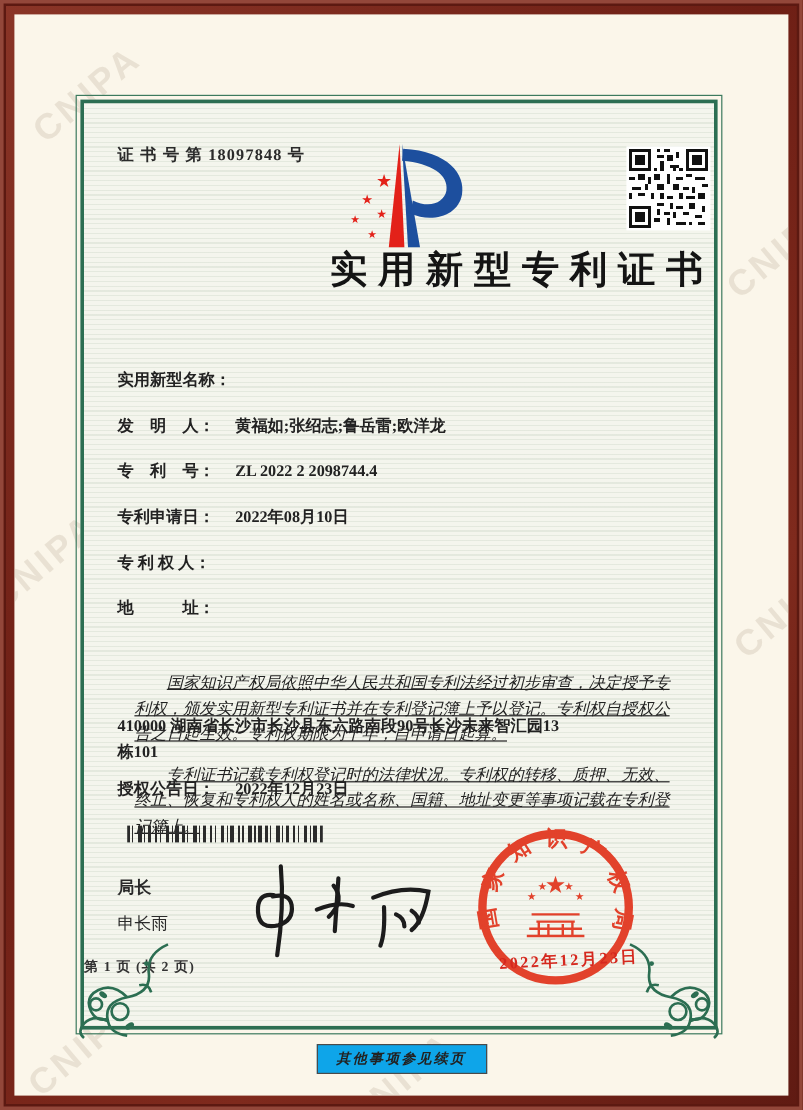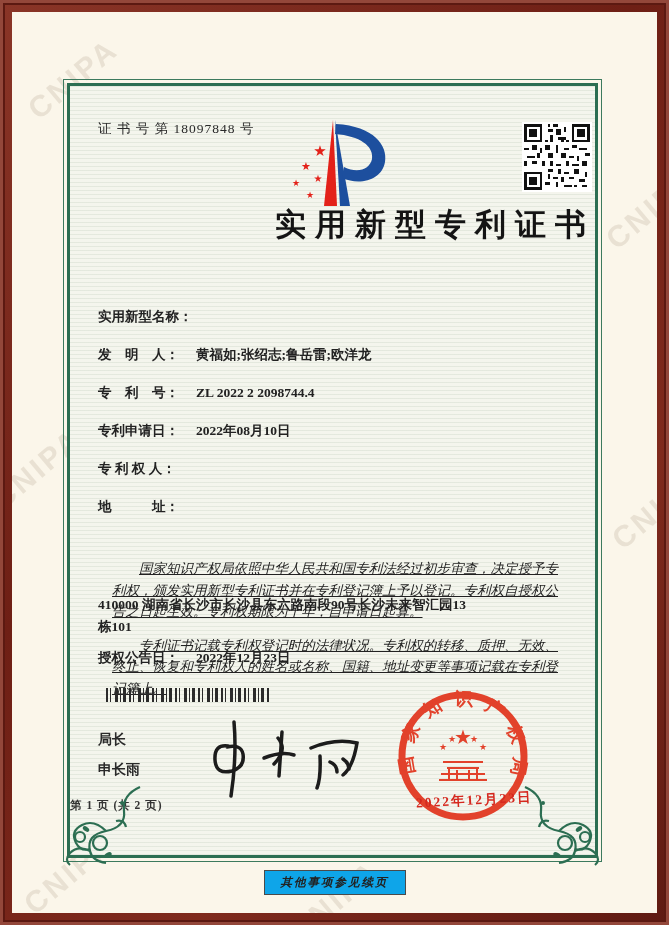--- a/index.html
+++ b/index.html
@@ -36,21 +36,21 @@
     position:absolute;left:55px;top:71px;width:531px;height:775px;
     border:3px solid #2c6e52;outline:1px solid #3c7a5e;outline-offset:3px;
     background:
       repeating-linear-gradient(0deg,
         rgba(120,150,120,0.13) 0px, rgba(120,150,120,0.13) 1px,
         transparent 1px, transparent 4px),
       #f4f5ed;
     box-sizing:border-box;
   }
   .certno{
-    position:absolute;left:28px;top:34px;font-size:13.5px;font-weight:400;
+    position:absolute;left:28px;top:34px;font-size:13.5px;font-weight:700;
     letter-spacing:1px;color:#2a2a2a;
   }
   .qr{position:absolute;left:452px;top:36px;width:70px;height:70px;background:#fff;padding:2px;box-sizing:border-box;}
   .logo{position:absolute;left:212px;top:28px;width:115px;height:96px;}
   .title{
     position:absolute;left:0;top:118px;width:100%;text-align:right;
     font-size:31px;font-weight:bold;letter-spacing:9px;color:#141414;margin:0;
   }
   
   .fields{position:absolute;left:28px;top:220px;width:486px;font-size:13.5px;color:#222;}
@@ -70,21 +70,21 @@
   .barcode{
     position:absolute;left:36px;top:602px;width:163px;height:14px;
     background:repeating-linear-gradient(90deg,
       #2b2b2b 0 2px, transparent 2px 4px,
       #2b2b2b 4px 5px, transparent 5px 9px,
       #2b2b2b 9px 12px, transparent 12px 14px,
       #2b2b2b 14px 15px, transparent 15px 17px,
       #2b2b2b 17px 20px, transparent 20px 23px);
   }
   .sig-title{position:absolute;left:28px;top:645px;font-size:14px;font-weight:bold;color:#2a2a2a;}
-  .sig-name{position:absolute;left:28px;top:675px;font-size:14px;font-weight:bold;color:#2a2a2a;}
+  .sig-name{position:absolute;left:28px;top:675px;font-size:14px;font-weight:normal;color:#2a2a2a;}
   .signature{position:absolute;left:128px;top:628px;width:175px;height:90px;}
   .seal{position:absolute;left:321px;top:598px;width:144px;height:144px;opacity:0.96;}
   .seal-date{
     position:absolute;left:346px;top:704px;width:170px;
     font-size:13.5px;font-weight:bold;color:#d5281e;letter-spacing:2px;
     transform:rotate(-3deg);white-space:nowrap;
   }
   .pageinfo{
     position:absolute;left:0;top:712px;width:100%;text-align:left;
     font-size:11.5px;color:#333;letter-spacing:1px;font-weight:600;

